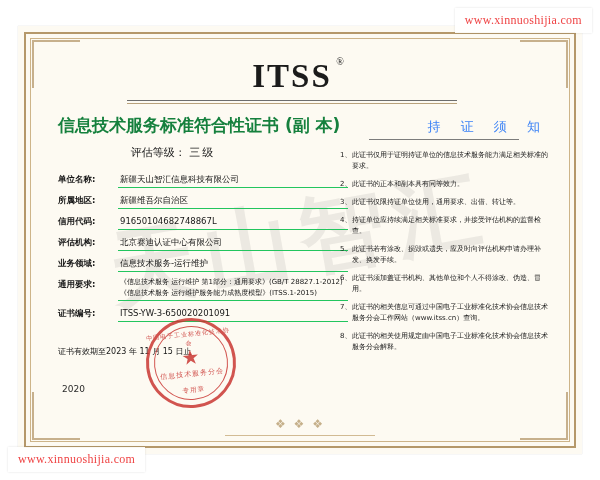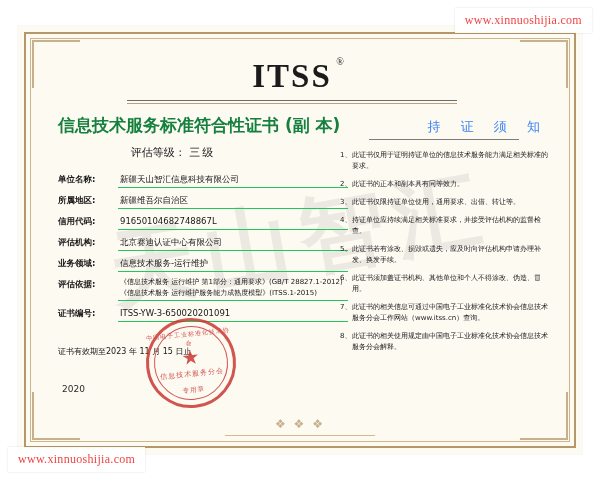--- a/index.html
+++ b/index.html
@@ -271,21 +271,21 @@
         </div>
         <div class="frow">
           <div class="flabel">评估机构:</div>
           <div class="fval">北京赛迪认证中心有限公司</div>
         </div>
         <div class="frow">
           <div class="flabel">业务领域:</div>
           <div class="fval">信息技术服务-运行维护</div>
         </div>
         <div class="frow">
-          <div class="flabel">评估依据:</div>
+          <div class="flabel">通用要求:</div>
           <div class="fval small">
             <span class="l2">《信息技术服务 运行维护 第1部分：通用要求》(GB/T 28827.1-2012)</span>
             <span class="l2">《信息技术服务 运行维护服务能力成熟度模型》(ITSS.1-2015)</span>
           </div>
         </div>
         <div class="frow">
           <div class="flabel">证书编号:</div>
           <div class="fval">ITSS-YW-3-650020201091</div>
         </div>
       </div>

